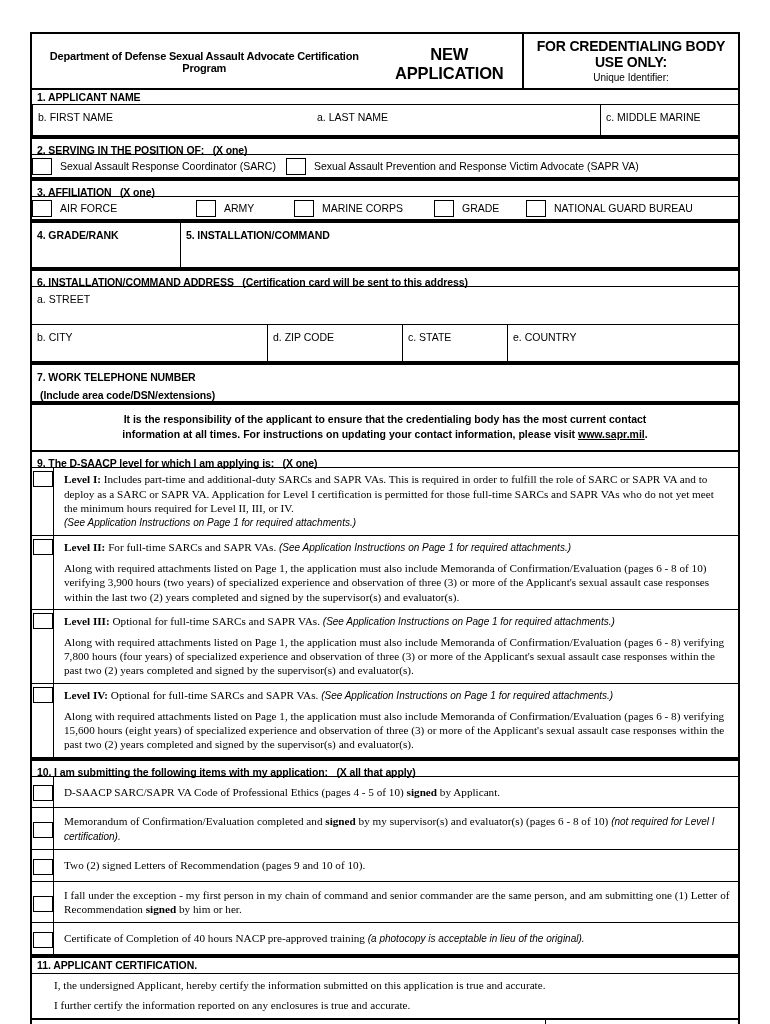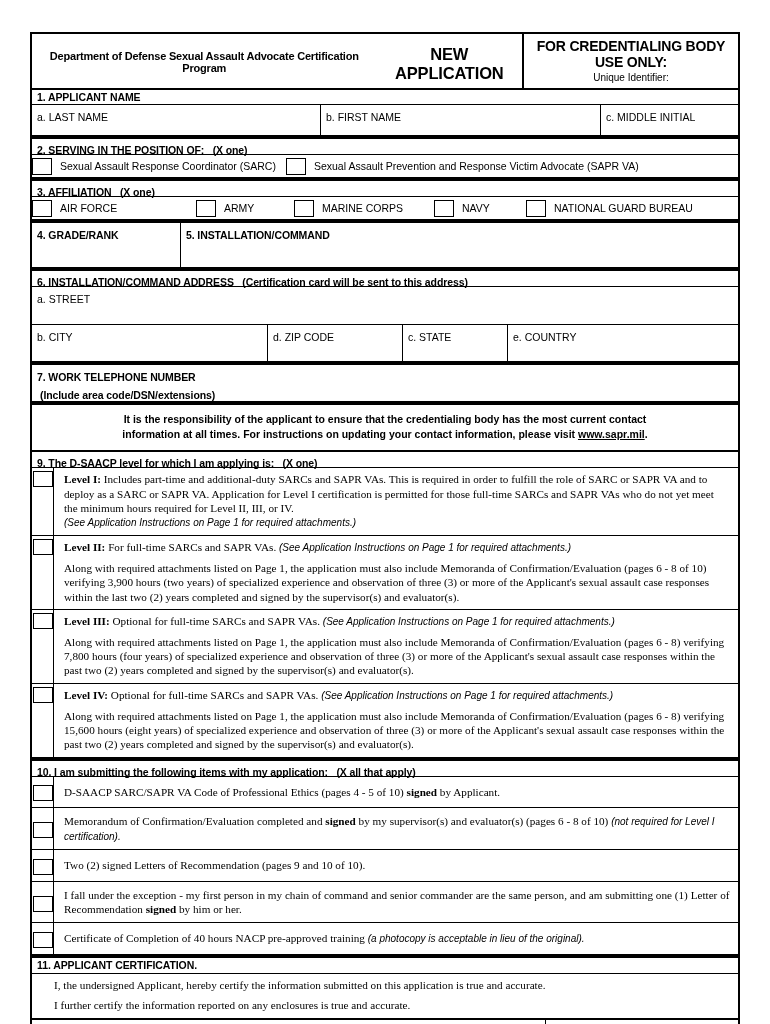--- a/index.html
+++ b/index.html
@@ -77,28 +77,28 @@
       <div class="hdr-r1">FOR CREDENTIALING BODY USE ONLY:</div>
       <div class="hdr-r2">Unique Identifier:</div>
     </div>
   </div>
 
   <div class="frame">
     <div class="row">
       <div class="cell lbl" style="width:100%;height:14px;padding-top:1px;">1.  APPLICANT NAME</div>
     </div>
     <div class="row thick tall-32">
+      <div class="cell vdiv" style="flex:0 0 280px;">
+        <span class="plain">b.  FIRST NAME</span>
+      </div>
       <div class="cell" style="flex:0 0 288px;">
         <span class="plain">a.  LAST NAME</span>
       </div>
-      <div class="cell vdiv" style="flex:0 0 280px;">
-        <span class="plain">b.  FIRST NAME</span>
-      </div>
       <div class="cell vdiv" style="flex:1;">
-        <span class="plain">c.  MIDDLE INITIAL</span>
+        <span class="plain">c.  MIDDLE MARINE</span>
       </div>
     </div>
   </div>
 
   <div class="frame">
     <div class="row">
       <div class="cell" style="width:100%;height:15px;padding-top:1px;">
         <span class="lbl">2.  SERVING IN THE POSITION OF:</span>
         <span class="lbl norm" style="margin-left:4px;">(X one)</span>
       </div>
@@ -122,21 +122,21 @@
     </div>
     <div class="row thick">
       <div class="cb-row" style="width:100%;">
         <span class="cbx"></span>
         <span class="cb-txt" style="width:144px;">AIR FORCE</span>
         <span class="cbx"></span>
         <span class="cb-txt" style="width:78px;">ARMY</span>
         <span class="cbx"></span>
         <span class="cb-txt" style="width:120px;">MARINE CORPS</span>
         <span class="cbx"></span>
-        <span class="cb-txt" style="width:72px;">NAVY</span>
+        <span class="cb-txt" style="width:72px;">GRADE</span>
         <span class="cbx"></span>
         <span class="cb-txt">NATIONAL GUARD BUREAU</span>
       </div>
     </div>
   </div>
 
   <div class="frame">
     <div class="row thick tall-46">
       <div class="cell" style="flex:0 0 148px;">
         <span class="lbl">4.  GRADE/RANK</span>

